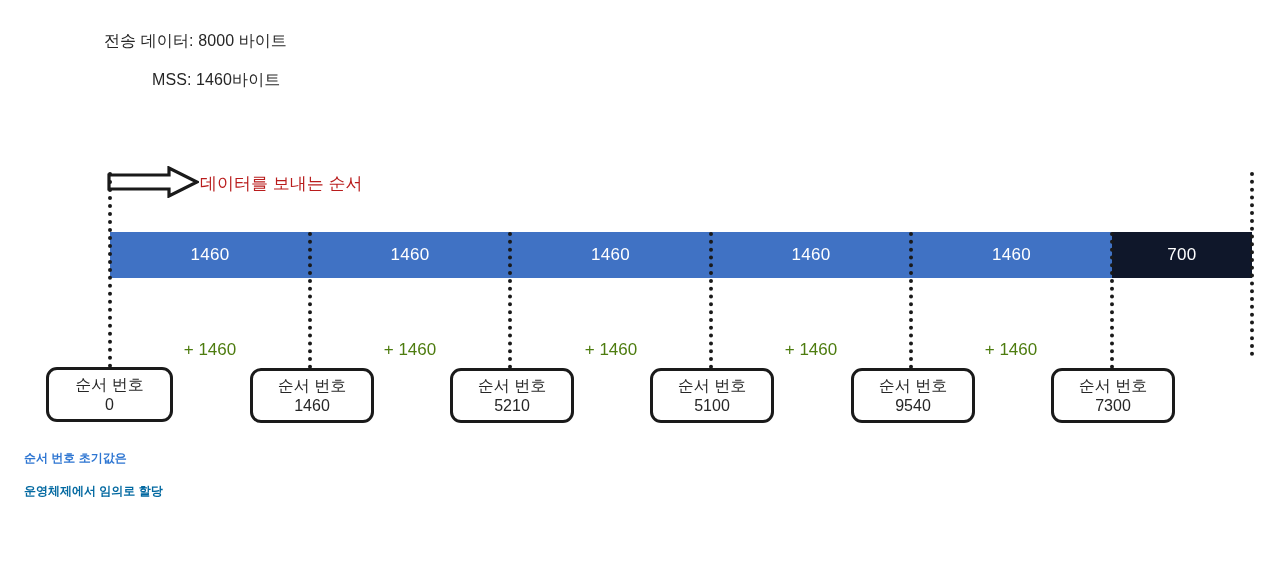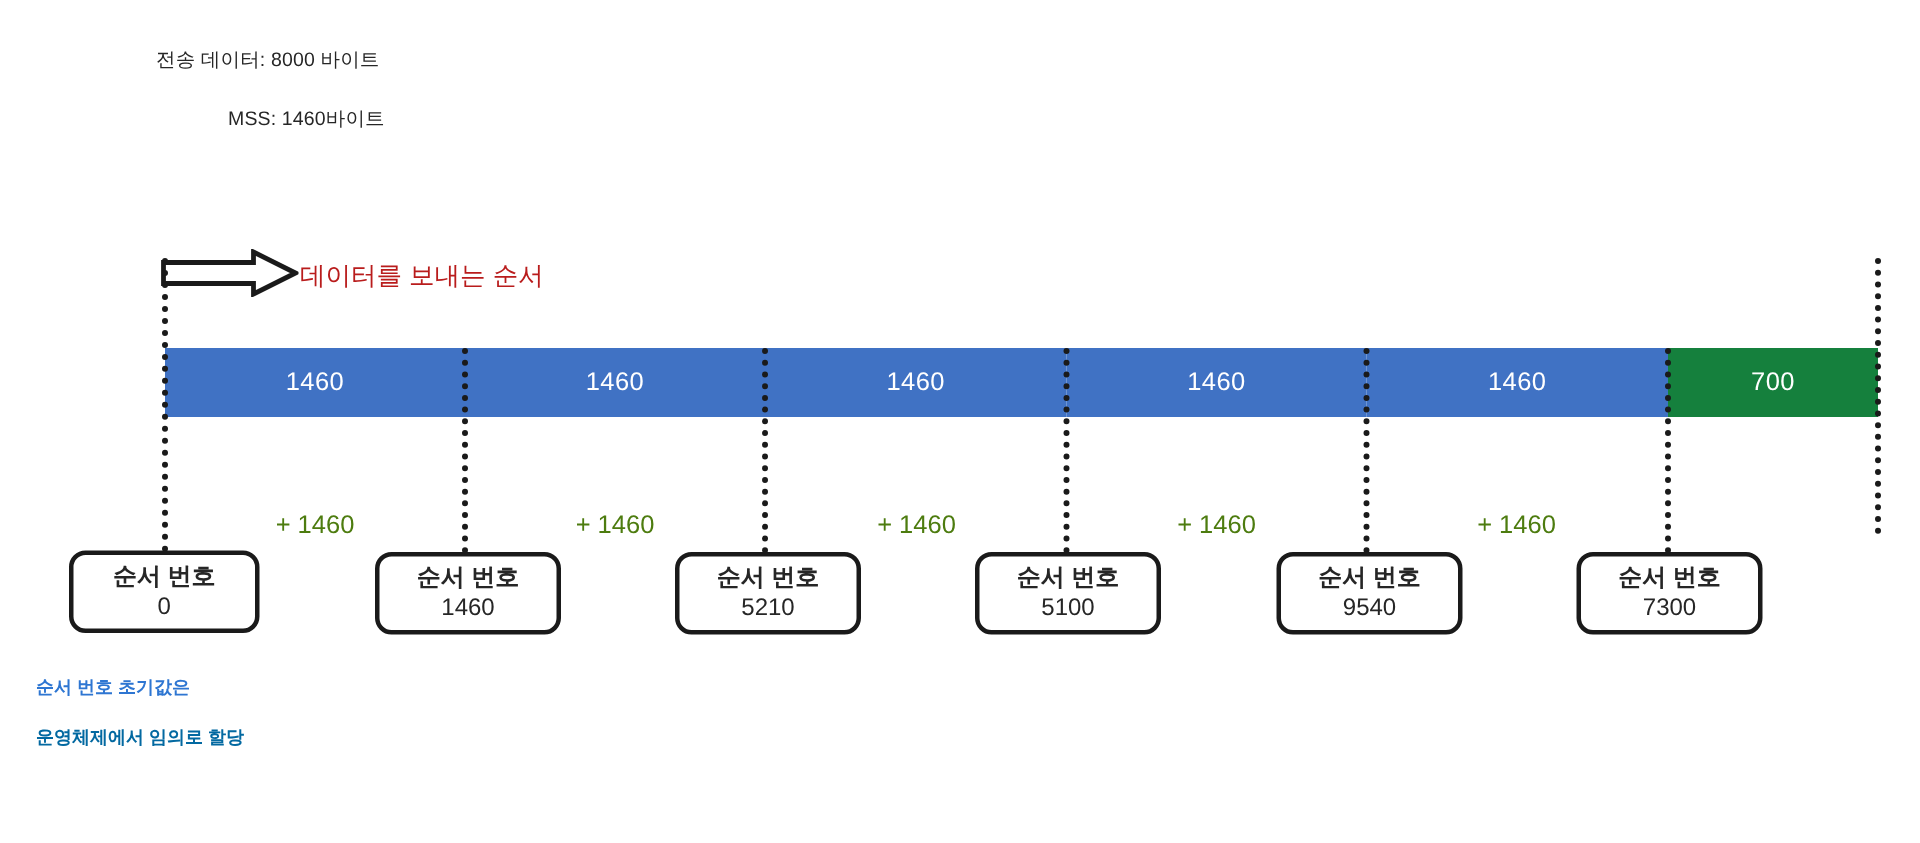--- a/index.html
+++ b/index.html
@@ -13,21 +13,21 @@
     position: relative;
     overflow: hidden;
     font-family: "Liberation Sans", "DejaVu Sans", sans-serif;
     color: #262626;
   }
 
   
   .hdr {
     position: absolute;
     left: 104px;
-    font-size: 13px;
+    font-size: 16px;
     font-weight: 400;
     color: #262626;
     white-space: pre;
     letter-spacing: 0.1px;
   }
   #hdr-1 { top: 31px; }
   #hdr-2 { top: 70px; margin-left: 48px; }
 
   
   .arrow-wrap {
@@ -102,21 +102,20 @@
     display: flex;
     flex-direction: column;
     align-items: center;
     justify-content: center;
     line-height: 1.25;
   }
   .seqbox .t1 {
     font-size: 16px;
     color: #262626;
     white-space: pre;
-    font-weight: bold;
   }
   .seqbox .t2 {
     font-size: 16px;
     color: #262626;
     white-space: pre;
   }
 
   
   .note {
     position: absolute;
@@ -153,21 +152,21 @@
     </div>
     <div class="seg" style="left: 400px; width: 201px; background: rgb(64, 114, 196);">
       <div class="seg-label" style="color: rgb(255, 255, 255);">1460</div>
     </div>
     <div class="seg" style="left: 601px; width: 200px; background: rgb(64, 114, 196);">
       <div class="seg-label" style="color: rgb(255, 255, 255);">1460</div>
     </div>
     <div class="seg" style="left: 801px; width: 201px; background: rgb(64, 114, 196);">
       <div class="seg-label" style="color: rgb(255, 255, 255);">1460</div>
     </div>
-    <div class="seg" style="left: 1002px; width: 140px; background: #15803d;">
+    <div class="seg" style="left: 1002px; width: 140px; background: #0f172a;">
       <div class="seg-label" style="color: rgb(255, 255, 255);">700</div>
     </div>
   </div>
 <div id="guides-root">
     <div class="vline" style="left: 108px; top: 172px; height: 196px; border-left-color: rgb(26, 26, 26);"></div>
     <div class="vline" style="left: 308px; top: 232px; height: 137px; border-left-color: rgb(26, 26, 26);"></div>
     <div class="vline" style="left: 508px; top: 232px; height: 137px; border-left-color: rgb(26, 26, 26);"></div>
     <div class="vline" style="left: 709px; top: 232px; height: 137px; border-left-color: rgb(26, 26, 26);"></div>
     <div class="vline" style="left: 909px; top: 232px; height: 137px; border-left-color: rgb(26, 26, 26);"></div>
     <div class="vline" style="left: 1110px; top: 232px; height: 137px; border-left-color: rgb(26, 26, 26);"></div>

